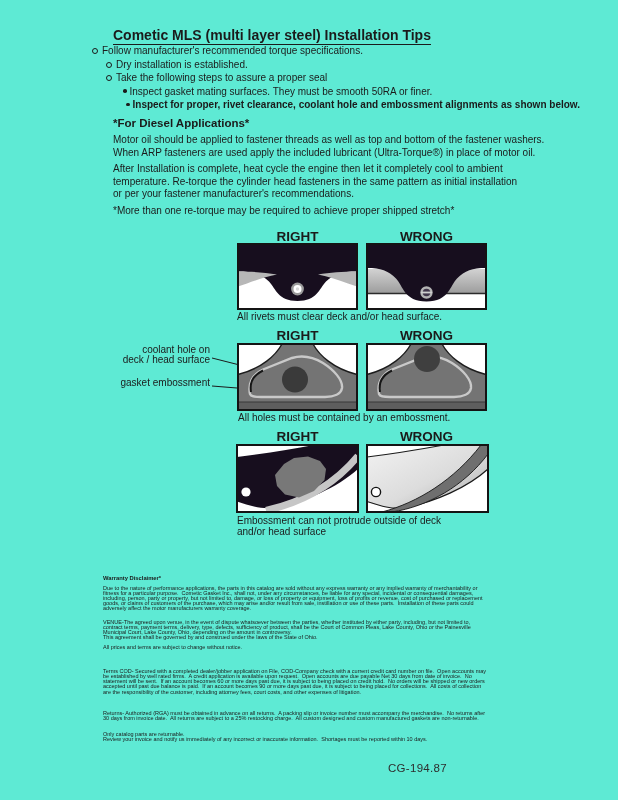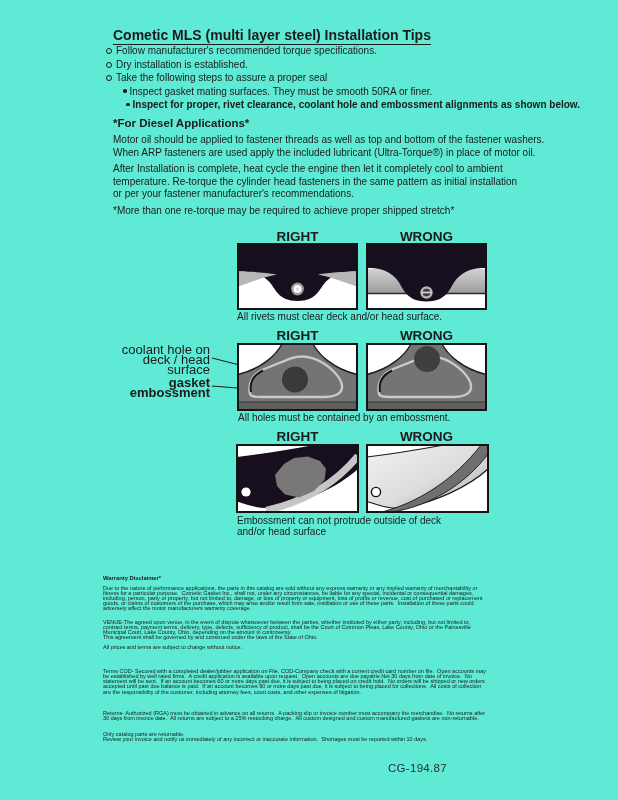--- a/index.html
+++ b/index.html
@@ -10,36 +10,36 @@
          padding-bottom:1px;display:inline-block;}
   .bullet-line{display:flex;align-items:flex-start;font-size:10px;line-height:12px;}
   .ringdot{width:4px;height:4px;border:1px solid #1b1b1b;border-radius:50%;
            margin:3px 4px 0 0;flex:none;}
   .dot{width:3.5px;height:3.5px;background:#1b1b1b;border-radius:50%;
        margin:3.5px 3px 0 0;flex:none;}
   .h2{font-weight:bold;font-size:11.5px;}
   .bodytxt{font-size:10px;line-height:12.5px;white-space:pre-line;}
   .dlabel{font-weight:bold;font-size:13.5px;text-align:center;width:121px;}
   .cap{font-size:10px;white-space:pre-line;line-height:10.8px;}
-  .calloutlbl{font-size:13px;line-height:10px;white-space:pre-line;text-align:right;}
+  .calloutlbl{font-size:10px;line-height:10px;white-space:pre-line;text-align:right;}
   .legal{font-size:5.5px;line-height:5.15px;white-space:pre;}
   .legal-h{font-size:5.8px;font-weight:bold;}
   .footer{font-size:11.5px;color:#2e2e2e;letter-spacing:0.3px;}
   svg.diag{position:absolute;display:block;}
 </style>
 </head>
 <body>
 
 <div class="page">
 
   <div class="abs" style="left:113px;top:26px;">
     <span class="title">Cometic MLS (multi layer steel) Installation Tips</span>
   </div>
 
-  <div class="abs bullet-line" style="left:106px;top:45px;width:470px;">
+  <div class="abs bullet-line" style="left:92px;top:45px;width:470px;">
     <span class="ringdot"></span>
     <span>Follow manufacturer's recommended torque specifications.</span>
   </div>
   <div class="abs bullet-line" style="left:106px;top:58.5px;width:470px;">
     <span class="ringdot"></span>
     <span>Dry installation is established.</span>
   </div>
   <div class="abs bullet-line" style="left:106px;top:72px;width:470px;">
     <span class="ringdot"></span>
     <span>Take the following steps to assure a proper seal</span>
@@ -92,21 +92,21 @@
     <rect x="1" y="1" width="119" height="65" fill="none" stroke="#141414" stroke-width="2"></rect>
   </svg>
 
   <div class="abs cap" style="left:237px;top:312px;width:320px;">All rivets must clear deck and/or head surface.</div>
 
   <div class="abs dlabel" style="left:237px;top:328px;">RIGHT</div>
   <div class="abs dlabel" style="left:366px;top:328px;">WRONG</div>
 
   <div class="abs calloutlbl" style="left:118px;top:345px;width:92px;">coolant hole on
 deck / head surface</div>
-  <div class="abs calloutlbl" style="left:108px;top:378px;width:102px;font-weight:bold;">gasket embossment</div>
+  <div class="abs calloutlbl" style="left:108px;top:378px;width:102px;">gasket embossment</div>
 
   <svg class="diag" style="left:205px;top:348px;" width="95" height="50" viewBox="0 0 95 50">
     <line x1="7" y1="10" x2="86" y2="30" stroke="#1b1b1b" stroke-width="1"></line>
     <line x1="7" y1="38" x2="57" y2="42" stroke="#1b1b1b" stroke-width="1"></line>
   </svg>
 
   <svg class="diag" style="left:237px;top:343px;" width="121" height="68" viewBox="0 0 121 68">
     <rect width="121" height="68" fill="#747474"></rect>
     <path d="M1,1 H45 C39,12 25,25.5 1,31.5 Z" fill="#ffffff"></path>
     <path d="M45,1 C39,12 25,25.5 1,31.5" fill="none" stroke="#1c1c1c" stroke-width="1.4"></path>

